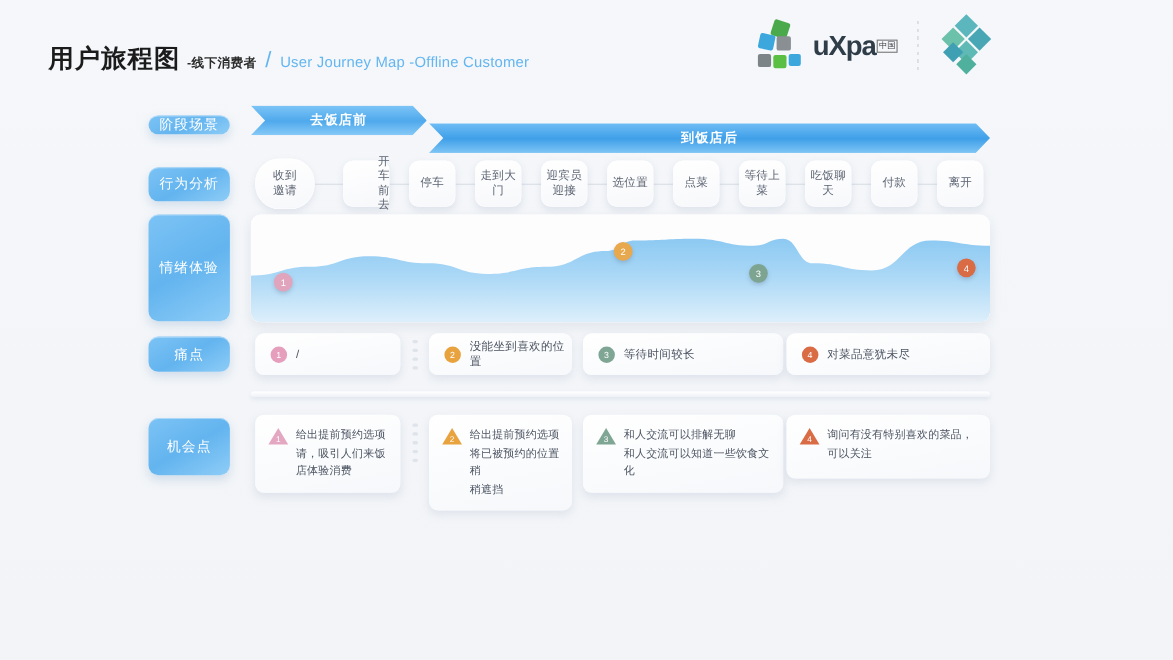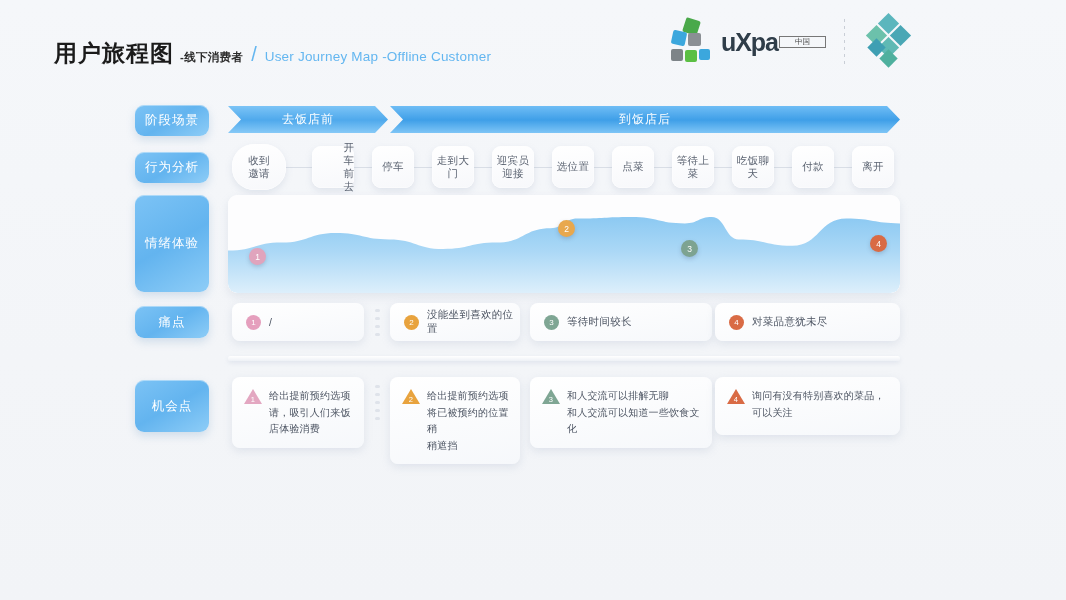--- a/index.html
+++ b/index.html
@@ -9,63 +9,63 @@
     font-family: "Liberation Sans", "DejaVu Sans", sans-serif;
     overflow: hidden;
   }
   #page {
     position: relative;
     width: 1066px; height: 600px;
     background: linear-gradient(180deg,#f5f7fa 0%, #f3f5f8 60%, #f2f4f7 100%);
   }
 
   
-  .header { position:absolute; left:16px; top:0; width:948px; height:88px; }
+  .header { position:absolute; left:6px; top:0; width:948px; height:88px; }
   .title-wrap { position:absolute; left:38px; top:38px; display:flex; align-items:baseline; }
   .title-cn { font-size:23px; font-weight:bold; color:#1b1b1b; letter-spacing:1px; }
   .title-sub { font-size:11.5px; font-weight:bold; color:#2b2b2b; margin-left:6px; letter-spacing:.3px;}
   .title-slash { font-size:20px; color:#63b6f0; margin:0 8px; font-weight:300; }
   .title-en { font-size:13.5px; color:#63b6f0; letter-spacing:.2px; }
 
   .logos { position:absolute; right:40px; top:12px; display:flex; align-items:center; height:60px;}
   .logo-uxpa { display:flex; align-items:center; height:56px;text-align:right; }
   .uxpa-mark { position:relative; width:46px; height:46px; margin-right:5px;}
   .uxpa-mark i { position:absolute; display:block; border-radius:2px; }
   .uxpa-text { font-size:25px; font-weight:bold; color:#2f3d49; letter-spacing:-1px; line-height:1;}
-  .uxpa-cn { font-size:7.5px; color:#3a3a3a; border:1px solid #777; padding:0 15px;
+  .uxpa-cn { font-size:7.5px; color:#3a3a3a; border:1px solid #777; padding:0 1px;
              vertical-align:super; margin-left:1px; letter-spacing:0; }
   .logo-sep { width:1px; height:46px; margin:0 18px;
     background:repeating-linear-gradient(180deg,#c9ced6 0 3px, transparent 3px 7px); }
   .logo-uxda { display:flex; align-items:center; }
   .uxda-mark { position:relative; width:52px; height:52px; margin-right:9px; }
   .uxda-mark i { position:absolute; display:block; }
   .uxda-text-1 { font-size:13.5px; font-weight:bold; color:#2b2b2b; line-height:1.15; letter-spacing:-.2px;}
   .uxda-text-2 { font-size:7.5px; font-weight:bold; color:#555; letter-spacing:1.2px; margin-top:1px;}
 
   
   .rowlabel {
     position:absolute; left:135px; width:74px;
     background:linear-gradient(150deg,#7cc3f5 0%, #63b4ef 50%, #8ecdf7 100%);
     border-radius:9px;
     box-shadow:0 4px 9px rgba(120,160,200,.28), inset 0 1px 0 rgba(255,255,255,.4);
     color:#ffffff; font-size:12.5px; letter-spacing:1px;
     display:flex; align-items:center; justify-content:center; text-align:center;
   }
 
   
-  .phases { position:absolute; left:228px; top:106px; height:27px; width:672px; }
+  .phases { position:absolute; left:228px; top:96px; height:27px; width:672px;font-weight:bold; }
   .phase {
     position:absolute; top:0; height:27px;
     display:flex; align-items:center; justify-content:center;
     color:#fff; font-size:12px; letter-spacing:1px;
     clip-path: polygon(0 0, calc(100% - 13px) 0, 100% 50%, calc(100% - 13px) 100%, 0 100%, 13px 50%);
     filter: drop-shadow(0 2px 3px rgba(140,170,200,.35));
   }
   .phase.p0 { background:linear-gradient(180deg,#7cc4f6 0%, #4fa9ec 52%, #86c9f7 100%); }
-  .phase.p1 { background:linear-gradient(180deg,#6fbdf5 0%, #3f9fe8 52%, #7ec5f6 100%); }
+  .phase.p1 { background:linear-gradient(180deg,#6fbdf5 0%, #3f9fe8 52%, #7ec5f6 100%);margin-top:16px; }
 
   
   .behaviour { position:absolute; left:228px; top:146px; height:42px; width:672px; }
   .bstep {
     position:absolute; top:0; height:42px;
     background:linear-gradient(170deg,#ffffff 0%, #f7f8fb 100%);
     border-radius:9px;
     box-shadow:0 3px 7px rgba(150,165,190,.22), 0 0 0 .5px rgba(255,255,255,.8) inset;
     display:flex; align-items:center; justify-content:center; text-align:center;
     color:#5c6472; font-size:10.5px; line-height:1.25; letter-spacing:.3px;
@@ -162,21 +162,21 @@
           <i style="width:15px;height:15px;background:#6cc1ab;left:6px;top:12px;transform:rotate(45deg);"></i>
           <i style="width:15px;height:15px;background:#49a7b5;left:30px;top:12px;transform:rotate(45deg);"></i>
           <i style="width:15px;height:15px;background:#5fb9b4;left:18px;top:24px;transform:rotate(45deg);"></i>
           <i style="width:13px;height:13px;background:#3f9fb3;left:7px;top:25px;transform:rotate(45deg);"></i>
           <i style="width:13px;height:13px;background:#4fb09e;left:19px;top:36px;transform:rotate(45deg);"></i>
         </div>
       </div>
     </div>
   </div>
 
-  <div class="rowlabel" style="top:105px;height:31px;text-align:center;">阶段场景</div>
+  <div class="rowlabel" style="top:105px;height:17px;text-align:center;">阶段场景</div>
   <div class="rowlabel" style="top:152px;height:31px;">行为分析</div>
   <div class="rowlabel" style="top:195px;height:97px;">情绪体验</div>
   <div class="rowlabel" style="top:306px;height:32px;">痛点</div>
   <div class="rowlabel" style="top:380px;height:52px;">机会点</div>
 
   <div class="phases">
     <div class="phase p0" style="left:0;width:160px;">去饭店前</div>
     <div class="phase p1" style="left:162px;width:510px;">到饭店后</div>
   </div>
 

